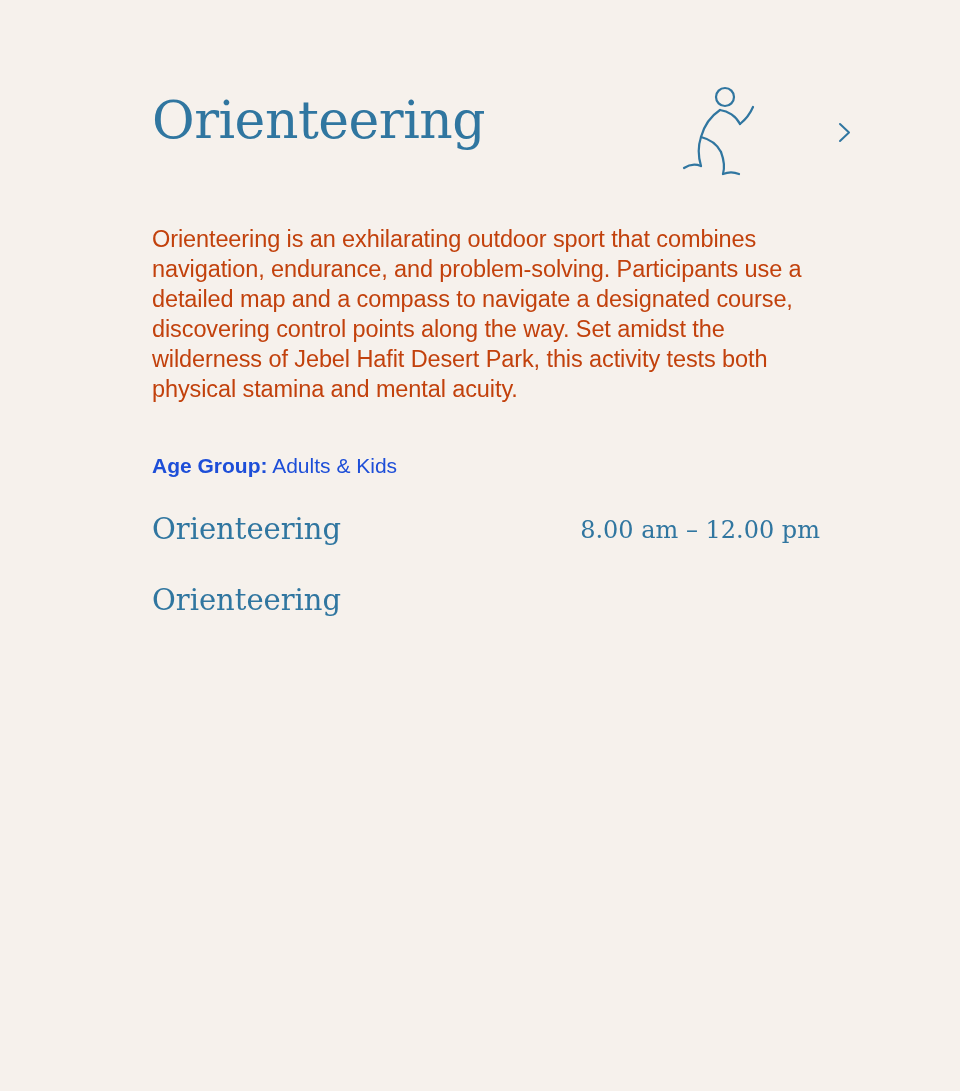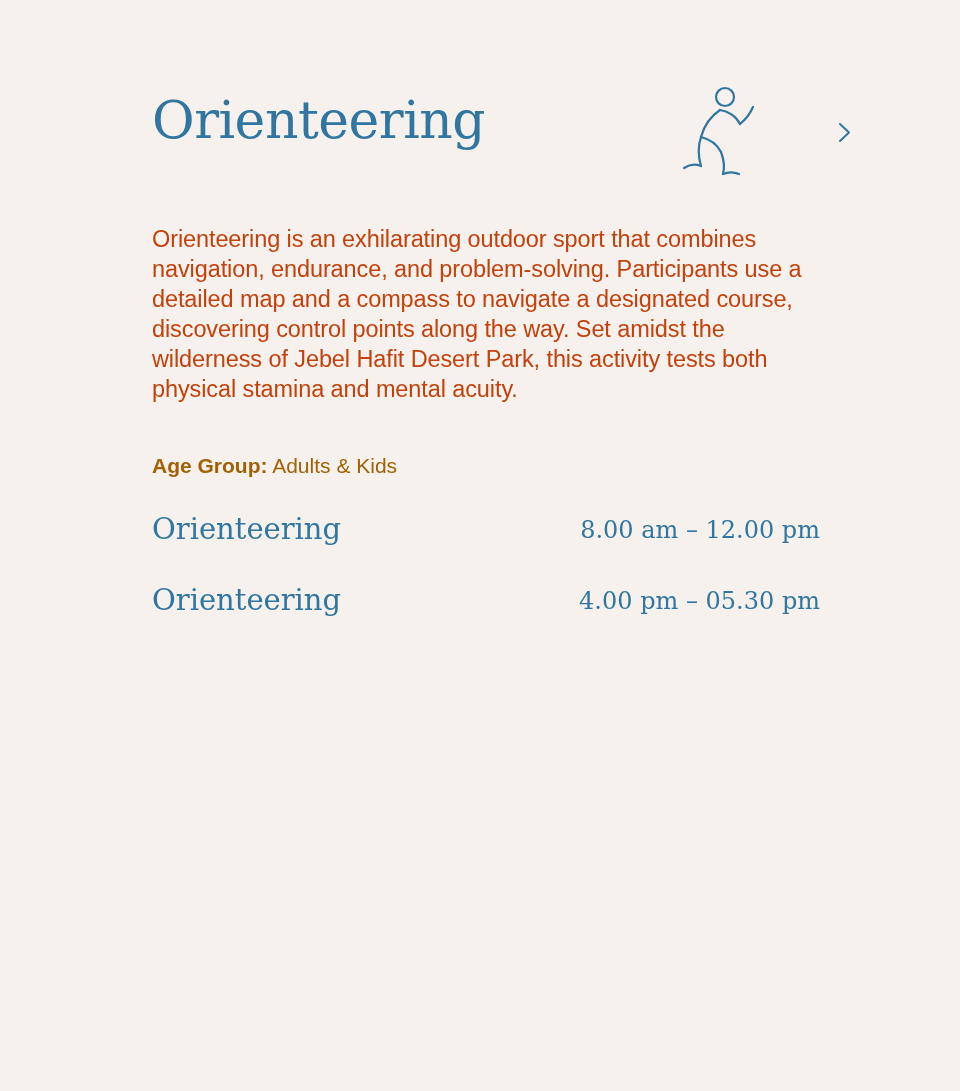--- a/index.html
+++ b/index.html
@@ -73,21 +73,21 @@
     letter-spacing: -0.1px;
   }
 
   
   .age-group {
     position: absolute;
     left: 152px;
     top: 452px;
     font-size: 21px;
     line-height: 28px;
-    color: #a16207;
+    color: #1d4ed8;
   }
   .age-group .age-label {
     font-weight: bold;
   }
   .age-group .age-value {
     font-weight: normal;
   }
 
   
   .schedule {
@@ -161,18 +161,17 @@
 
   <div class="schedule">
 
     <div class="schedule-row">
       <span class="schedule-name">Orienteering</span>
       <span class="schedule-time">8.00 am – 12.00 pm</span>
     </div>
 
     <div class="schedule-row">
       <span class="schedule-name">Orienteering</span>
-      <span class="schedule-time">4.00 pm – 05.30 pm</span>
     </div>
 
   </div>
 
 </div>
 
 </body></html>

